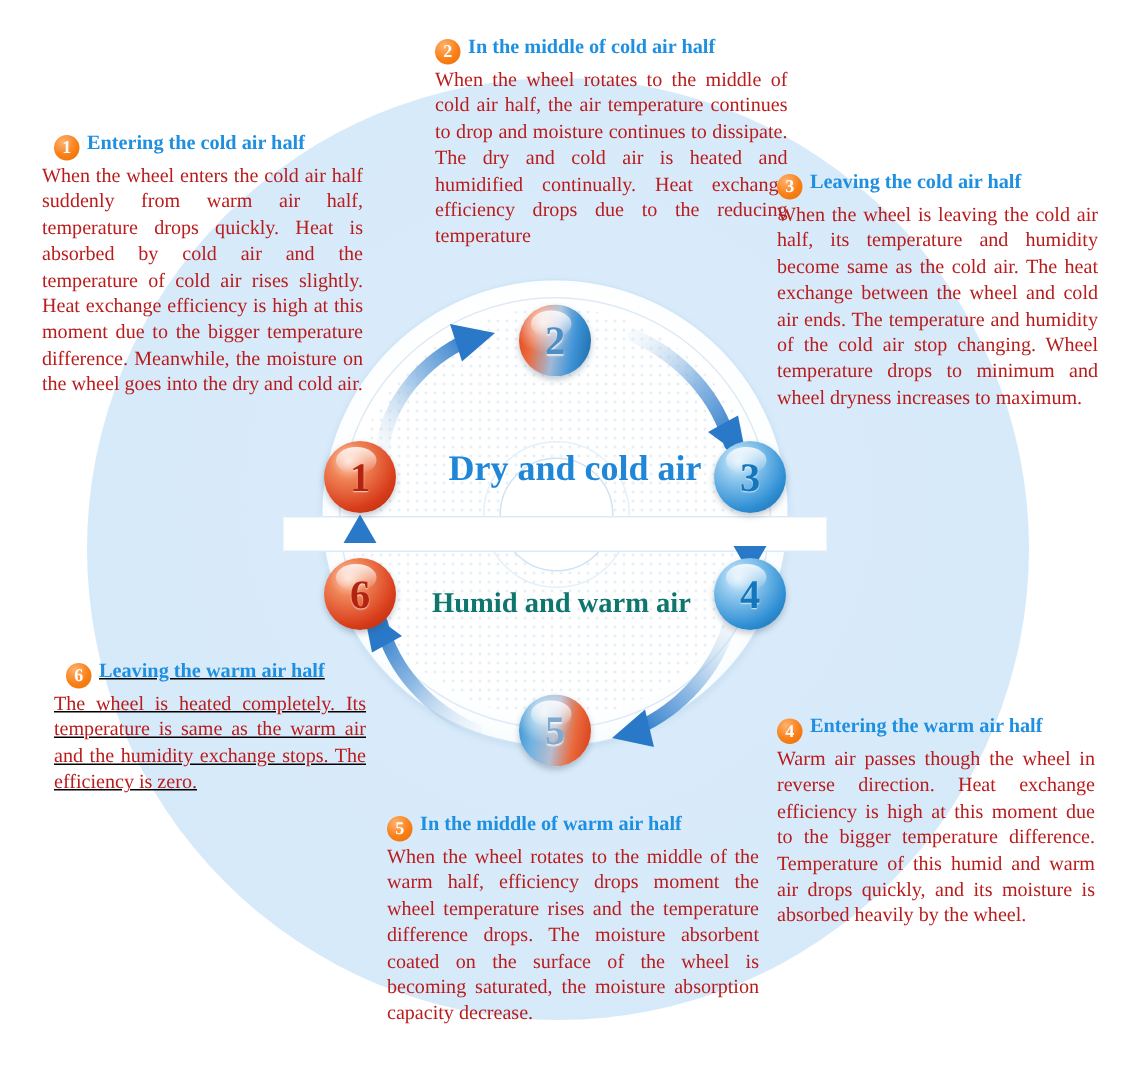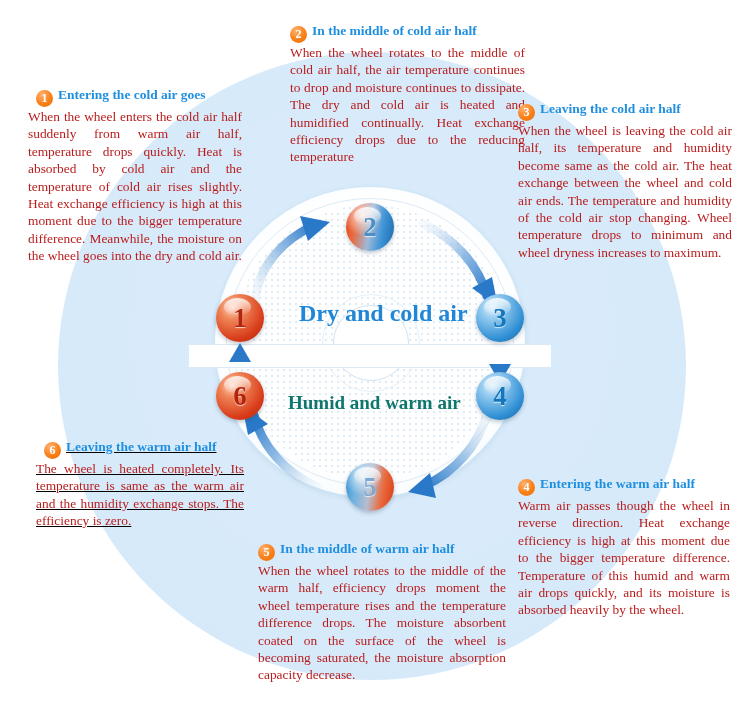--- a/index.html
+++ b/index.html
@@ -140,21 +140,21 @@
     font-family:"Liberation Serif", serif;
     font-size:13.4px;line-height:17.4px;color:#b91c1c;
     text-align:justify;
     text-justify:inter-word;
   }
 
   
   #blk1{left:28px;top:86px;width:214px;}
   #blk1 .hd{padding-left:8px;}
   #blk2{left:258px;top:22px;width:235px;margin-left:32px;}
-  #blk3{left:518px;top:100px;width:214px;}
+  #blk3{left:518px;top:112px;width:214px;}
   #blk4{left:518px;top:445px;width:212px;margin-top:30px;}
   #blk5{left:258px;top:540px;width:248px;}
   #blk6{left:36px;top:438px;width:208px;text-decoration:underline;}
   #blk6 .hd{padding-left:8px;}
   #blk1 p, #blk6 p{}
 </style>
 </head>
 <body>
 
 <div id="stage">
@@ -238,21 +238,21 @@
     <span>5</span>
   </div>
   <div class="node sph-red" id="node6">
     <span>6</span>
   </div>
 
   <div class="center-label" id="lbl-cold">Dry and cold air</div>
   <div class="center-label" id="lbl-warm">Humid and warm air</div>
 
   <div class="blk" id="blk1">
-    <span class="hd"><span class="badge">1</span><span>Entering the cold air goes</span></span>
+    <span class="hd"><span class="badge">1</span><span>Entering the cold air half</span></span>
     <p>When the wheel enters the cold air half suddenly from warm air half, temperature drops quickly. Heat is absorbed by cold air and the temperature of cold air rises slightly. Heat exchange efficiency is high at this moment due to the bigger temperature difference. Meanwhile, the moisture on the wheel goes into the dry and cold air.</p>
   </div>
 
   <div class="blk" id="blk2">
     <span class="hd"><span class="badge">2</span><span>In the middle of cold air half</span></span>
     <p>When the wheel rotates to the middle of cold air half, the air temperature continues to drop and moisture continues to dissipate. The dry and cold air is heated and humidified continually. Heat exchange efficiency drops due to the reducing temperature</p>
   </div>
 
   <div class="blk" id="blk3">
     <span class="hd"><span class="badge">3</span><span>Leaving the cold air half</span></span>

